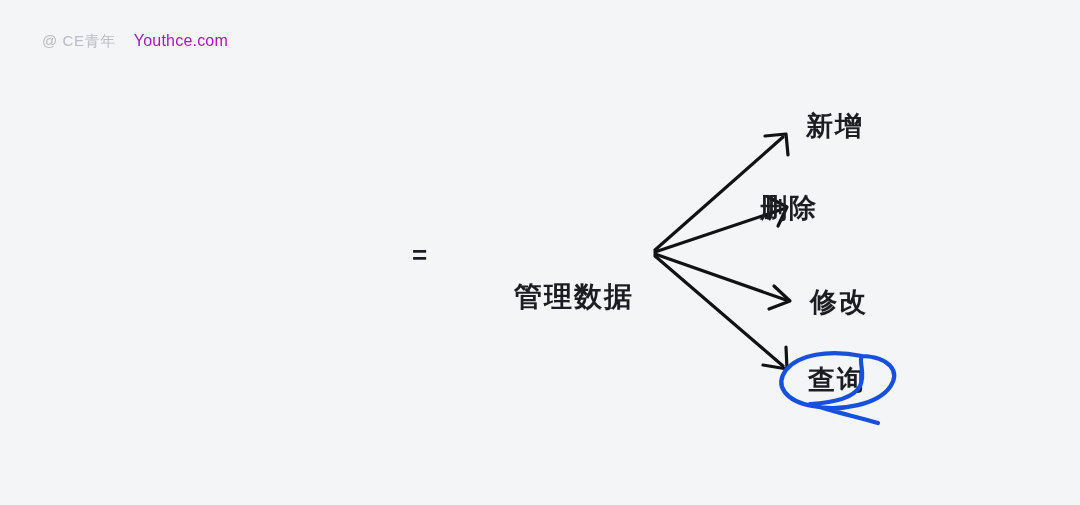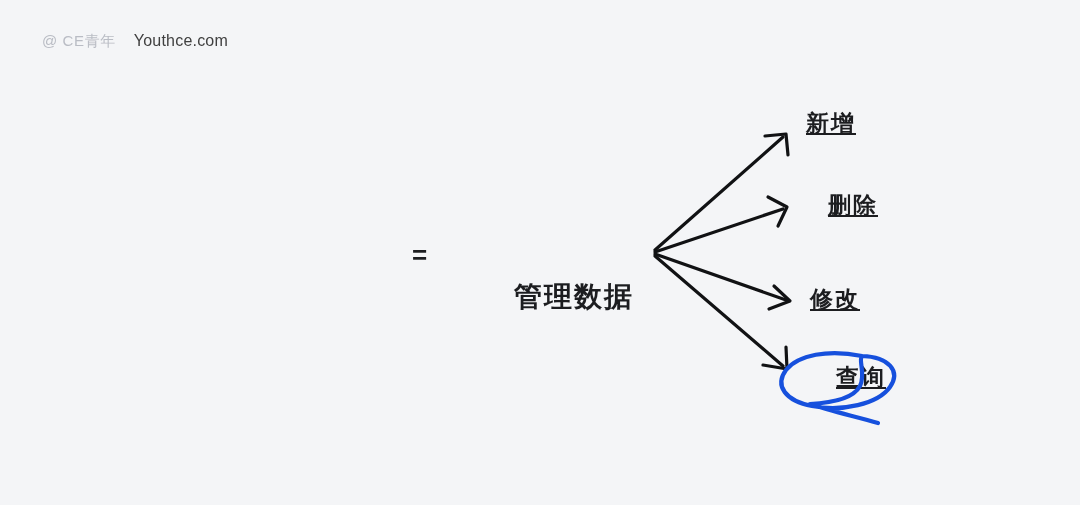--- a/index.html
+++ b/index.html
@@ -32,21 +32,21 @@
     user-select: none;
   }
   .watermark-handle {
     font-size: 15px;
     color: #b9bcc4;
     letter-spacing: 0.6px;
     white-space: nowrap;
   }
   .watermark-site {
     font-size: 16px;
-    color: #404040;
+    color: #a21caf;
     letter-spacing: 0.2px;
     white-space: nowrap;
   }
 
   
   .node {
     position: absolute;
     font-weight: bold;
     color: #1c1d20;
     white-space: nowrap;
@@ -55,32 +55,31 @@
   .node-primary {
     font-size: 28px;
   }
   .node-equals {
     font-size: 26px;
     font-weight: bold;
     color: #1c1d20;
     letter-spacing: 0;
   }
   .node-leaf {
-    font-size: 23px;
-    text-decoration: underline;
+    font-size: 27px;
   }
 
   #node-source  { left: 218px; top: 238px; }
   #node-equals  { left: 412px; top: 240px; }
   #node-target  { left: 514px; top: 238px; margin-top: 40px; }
 
   #leaf-0 { left: 806px; top: 108px; }
-  #leaf-1 { left: 828px; top: 190px; }
+  #leaf-1 { left: 760px; top: 190px; }
   #leaf-2 { left: 810px; top: 284px; }
-  #leaf-3 { left: 808px; top: 362px; margin-left: 28px; }
+  #leaf-3 { left: 808px; top: 362px; }
 
   
   #arrows-layer, #annotation-layer {
     position: absolute;
     left: 0;
     top: 0;
     width: 1080px;
     height: 505px;
     pointer-events: none;
   }

